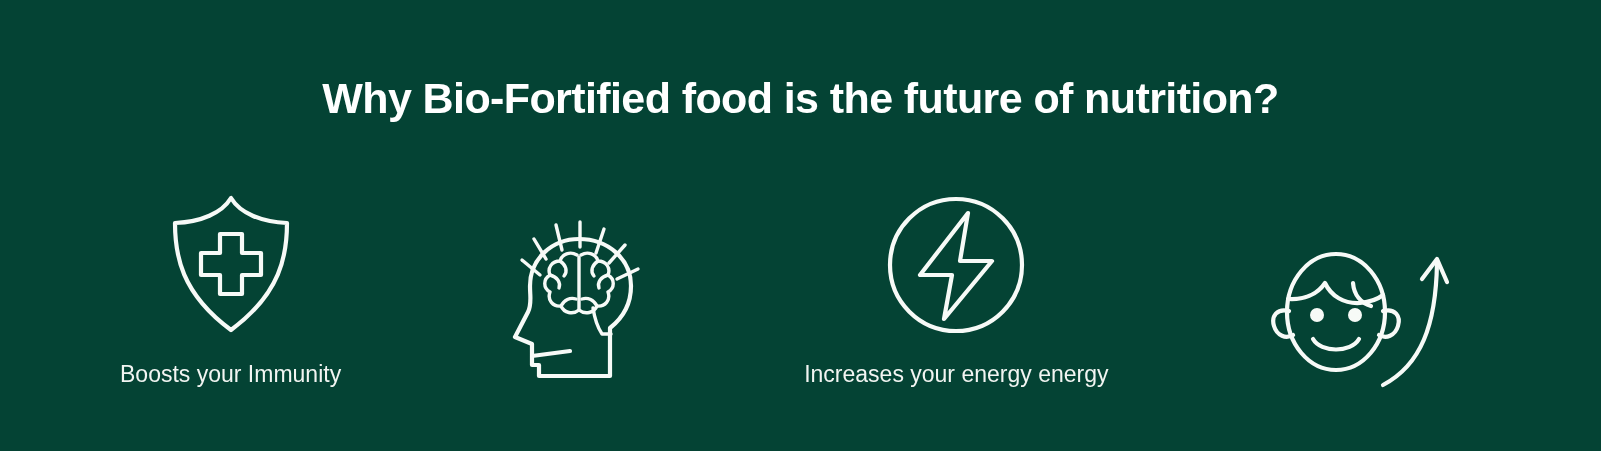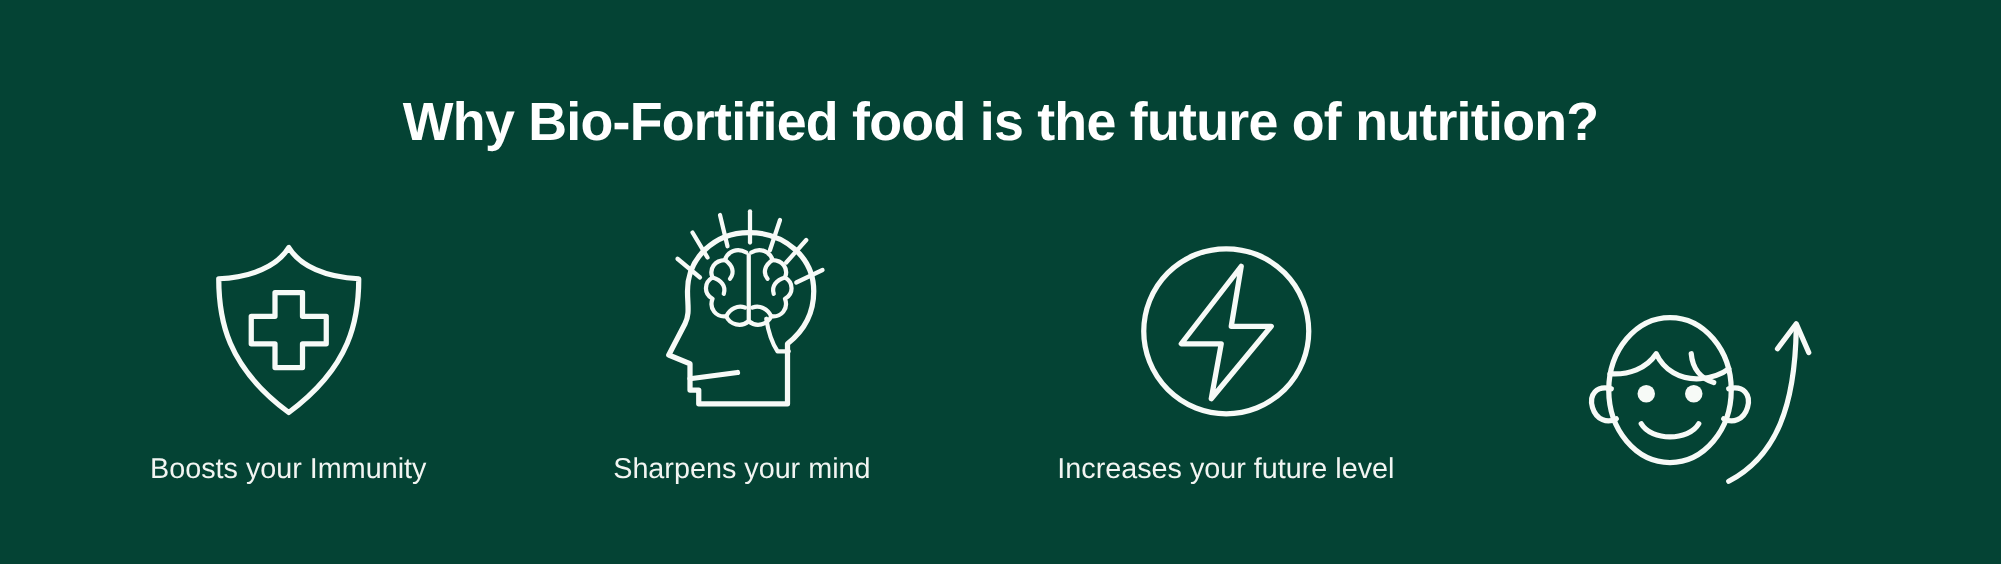--- a/index.html
+++ b/index.html
@@ -134,31 +134,30 @@
             <path d="M52 62 C59 64 63 69 61 75"></path>
             <path d="M63 93 C66 87 72 84 78 86"></path>
             <path d="M100 48 C94 52 92 58 96 63"></path>
             <path d="M110 62 C103 64 99 69 101 75"></path>
             <path d="M99 93 C96 87 90 84 84 86"></path>
           </g>
 
           <path class="stroke-thin" d="M95 95 C97 108 100 115 104 121 L113 121"></path>
         </svg>
       </div>
-      <div class="feature-label">Sharpens your mind</div>
     </div>
 
     <div class="feature">
       <div class="feature-icon">
         <svg width="140" height="140" viewBox="0 0 140 140" aria-hidden="true">
           <circle class="stroke" cx="70" cy="70" r="66"></circle>
           <path class="stroke" d="M82 18 L34 80 L66 80 L58 124 L106 66 L74 66 Z"></path>
         </svg>
       </div>
-      <div class="feature-label">Increases your future level</div>
+      <div class="feature-label">Increases your energy energy</div>
     </div>
 
     <div class="feature">
       <div class="feature-icon">
         <svg width="185" height="145" viewBox="0 0 185 145" aria-hidden="true">
 
           <path class="stroke" d="M24 68 C12 65 6 73 9 83 C12 93 21 96 28 92"></path>
           <path class="stroke" d="M118 68 C130 65 136 73 133 83 C130 93 121 96 114 92"></path>
 
           <ellipse class="stroke" cx="71" cy="69" rx="49" ry="58"></ellipse>

